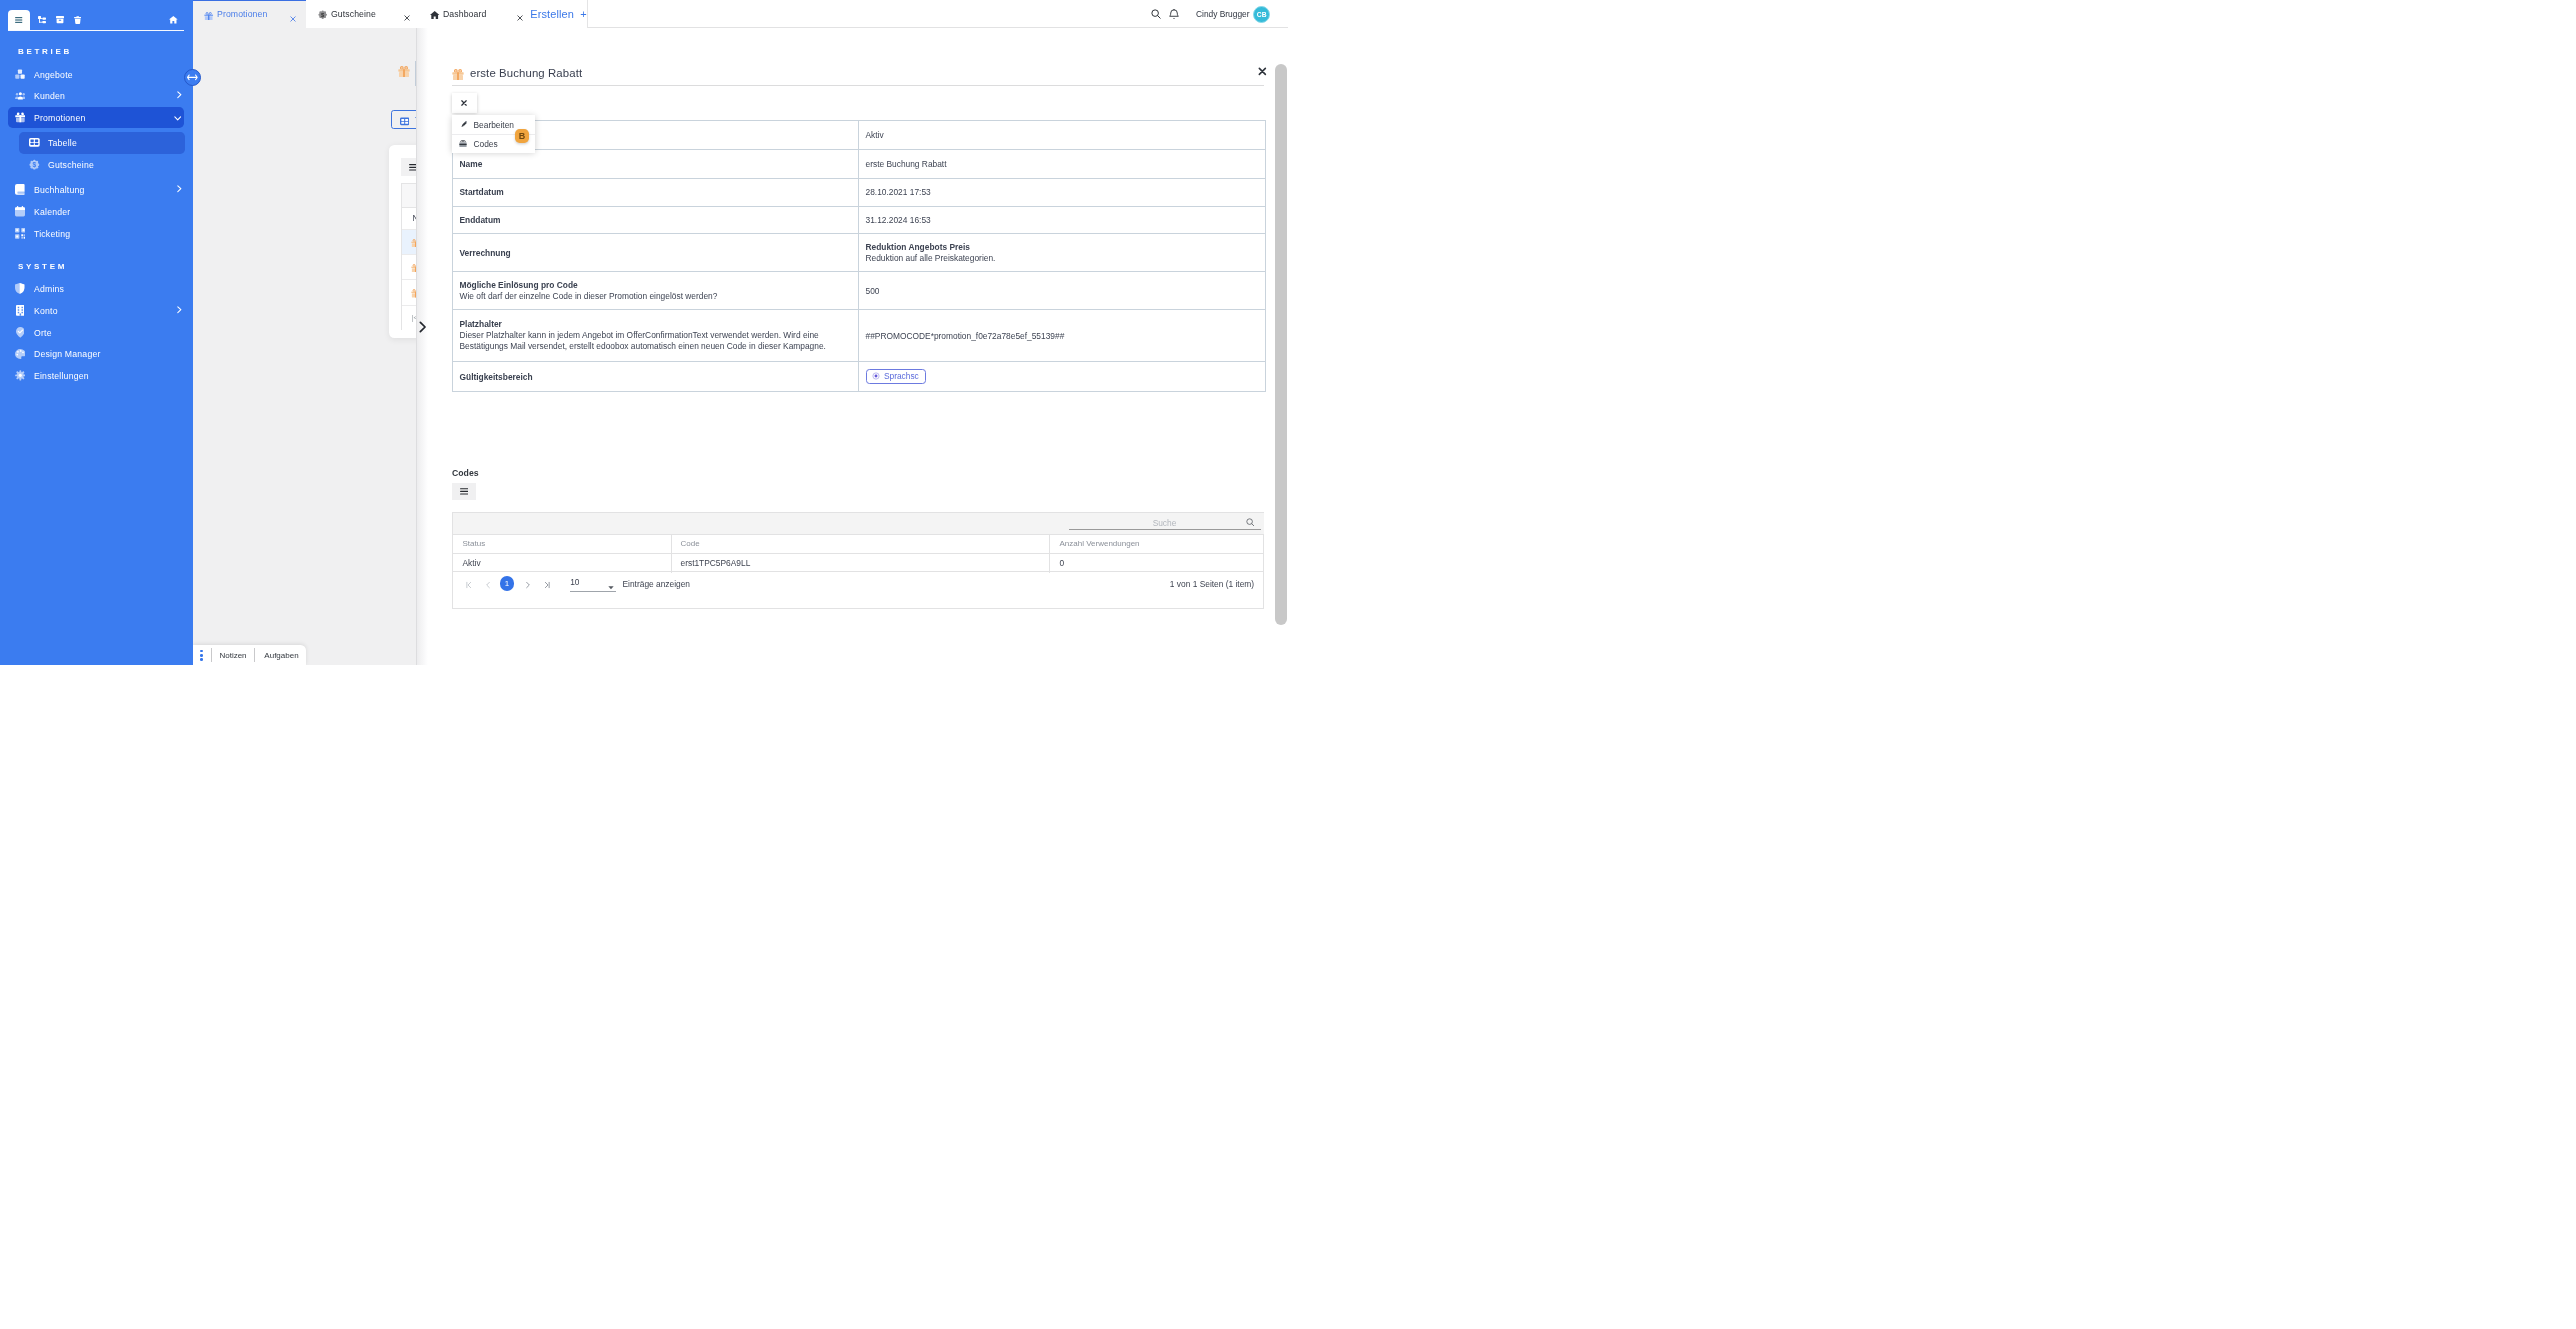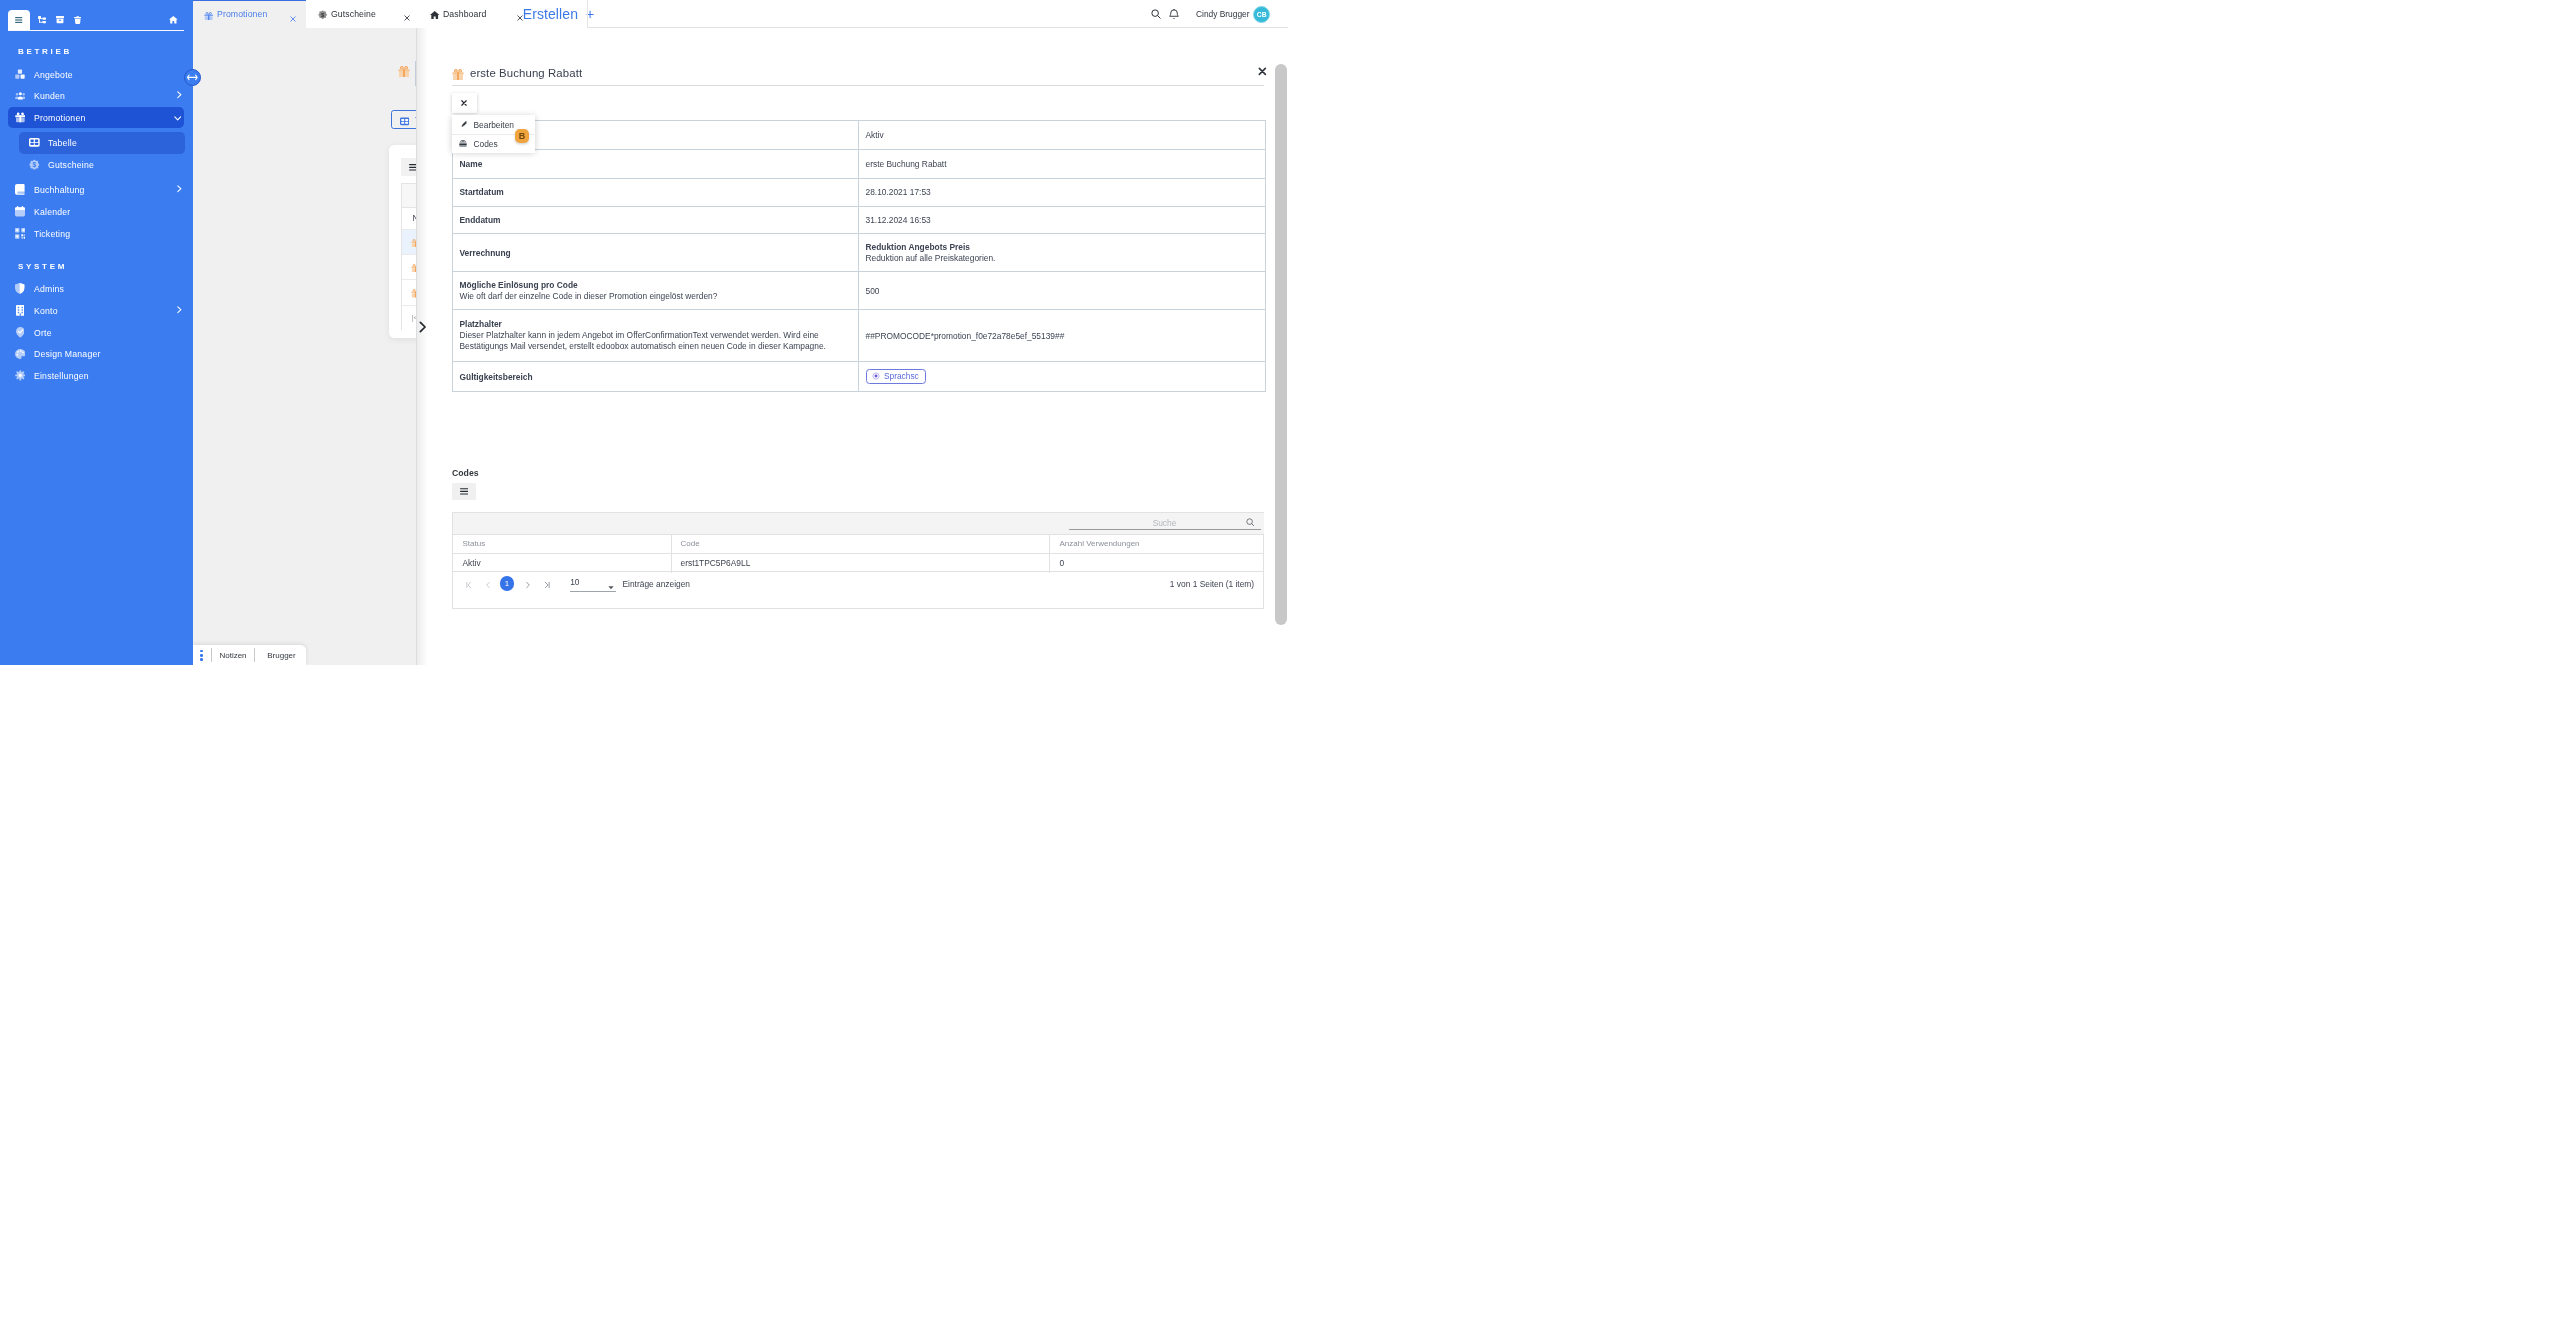--- a/index.html
+++ b/index.html
@@ -317,21 +317,21 @@
             <path d="M6.5 0 L13 5.4 L11.2 5.4 L11.2 11.4 L7.9 11.4 L7.9 7.6 L5.1 7.6 L5.1 11.4 L1.8 11.4 L1.8 5.4 L0 5.4 Z" fill="#2e3239"></path>
           </svg></span>
       <span style="position:absolute; left:24px; top:0; height:27.5px; display:flex; align-items:center; font-size:8.7px; color:#2e3239; letter-spacing:0.1px;">Dashboard</span>
       <span style="position:absolute; left:98px; top:10.7px;"><svg width="6" height="6" viewBox="0 0 9 9">
             <path d="M1.2 1.2 L7.8 7.8 M7.8 1.2 L1.2 7.8" stroke="#33373d" stroke-width="1.3" stroke-linecap="round"></path>
           </svg></span>
     </div>
     <div class="tabsep" style="left:337px;"></div>
 
     <div class="tab" style="left:337px; width:57px; background:#fff; justify-content:center;">
-      <span style="font-size:14px; color:#3b78e8; letter-spacing:0.1px;text-align:right;">Erstellen&nbsp;&nbsp;+</span>
+      <span style="font-size:11px; color:#3b78e8; letter-spacing:0.1px;text-align:right;">Erstellen&nbsp;&nbsp;+</span>
     </div>
     <div class="tabsep" style="left:394px;"></div>
 
     <span style="position:absolute; left:958px; top:9.4px;"><svg width="10" height="10" viewBox="0 0 15 15">
           <circle cx="6.2" cy="6.2" r="4.9" fill="none" stroke="#2e3338" stroke-width="1.5"></circle>
           <line x1="9.9" y1="9.9" x2="13.8" y2="13.8" stroke="#2e3338" stroke-width="1.5" stroke-linecap="round"></line>
         </svg></span>
     <span style="position:absolute; left:976px; top:8.7px;"><svg width="10" height="10.7" viewBox="0 0 15 16">
           <path d="M7.5 1.2 a4.9 4.9 0 0 1 4.9 4.9 c0 3.1 1.1 4.2 1.6 4.8 h-13 c0.5-0.6 1.6-1.7 1.6-4.8 a4.9 4.9 0 0 1 4.9-4.9 z" fill="none" stroke="#2e3338" stroke-width="1.4" stroke-linejoin="round"></path>
           <line x1="7.5" y1="0.4" x2="7.5" y2="1.4" stroke="#2e3338" stroke-width="1.4" stroke-linecap="round"></line>
@@ -617,19 +617,19 @@
 
   <div id="bottombar" class="abs" style="left:193px; top:645px; width:113px; height:20px; background:#fff; border-radius:0 5.4px 0 0; box-shadow:0 -0.7px 4px rgba(0,0,0,0.10); z-index:25;">
     <div class="abs" style="left:7.4px; top:4.7px; width:2.7px; height:11.4px; display:flex; flex-direction:column; justify-content:space-between; align-items:center;">
       <span style="width:2.7px;height:2.7px;border-radius:50%;background:#3575ea;"></span>
       <span style="width:2.7px;height:2.7px;border-radius:50%;background:#3575ea;"></span>
       <span style="width:2.7px;height:2.7px;border-radius:50%;background:#3575ea;"></span>
     </div>
     <div class="abs" style="left:18px; top:3.4px; width:0.7px; height:13.4px; background:#c9c9cb;"></div>
     <div class="abs" style="left:19px; top:0; width:42px; height:20px; display:flex; align-items:center; justify-content:center; font-size:8px; color:#33383f;">Notizen</div>
     <div class="abs" style="left:61px; top:3.4px; width:0.7px; height:13.4px; background:#c9c9cb;"></div>
-    <div class="abs" style="left:64px; top:0; width:49px; height:20px; display:flex; align-items:center; justify-content:center; font-size:8px; color:#33383f;">Brugger</div>
+    <div class="abs" style="left:64px; top:0; width:49px; height:20px; display:flex; align-items:center; justify-content:center; font-size:8px; color:#33383f;">Aufgaben</div>
   </div>
 
   <div class="abs" style="left:1275px; top:64px; width:12px; height:561px; border-radius:6px; background:#c8c8c8; z-index:50;"></div>
 
 </div>
 
 
 </body></html>

